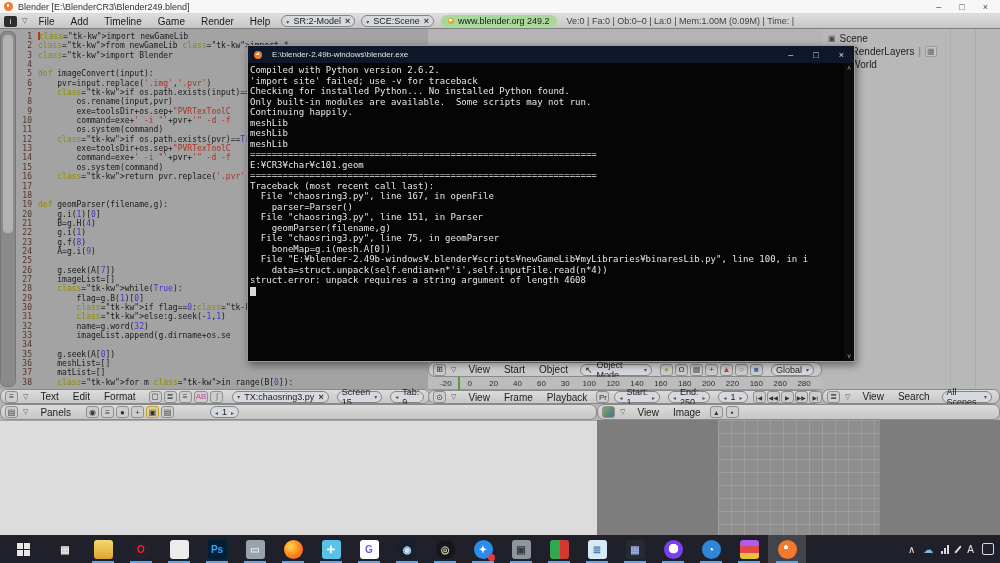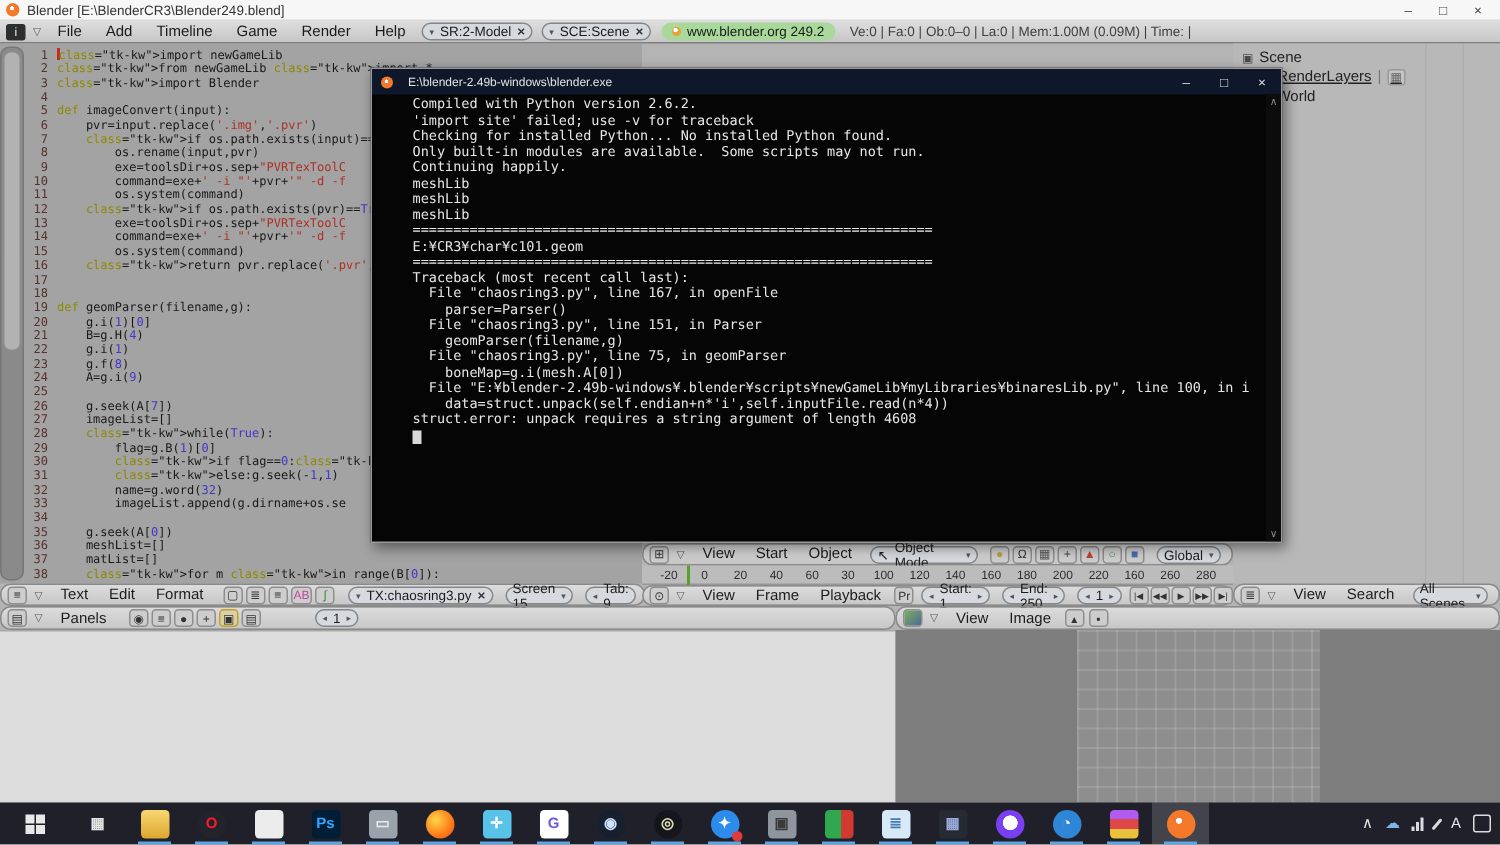--- a/index.html
+++ b/index.html
@@ -69,21 +69,21 @@
   #image-grid { position:absolute; left:121px; top:0; width:162px; height:115px; background-color:#8e8e8e;
     background-image:linear-gradient(rgba(200,200,200,0.25) 1px, transparent 1px), linear-gradient(90deg, rgba(200,200,200,0.25) 1px, transparent 1px);
     background-size:13px 13px;}
 
   
   #console { position:absolute; left:247px; top:45px; width:608px; height:317px; background:#050505; border:1px solid #9a9a9a; box-shadow:2px 3px 8px rgba(0,0,0,0.45); }
   #console-title { height:17px; background:#0f172a; display:flex; align-items:center; padding:0 6px; gap:5px;}
   #console-title .t { font-size:8px; color:#e2e2e2; white-space:nowrap;}
   #console-title .cc { margin-left:auto; display:flex; gap:20px; color:#dcdcdc; font-size:9px; padding-right:4px;}
   #console-body { position:relative; height:298px; overflow:hidden;}
-  #console-lines { position:absolute; left:2px; top:2px; font-family:"DejaVu Sans Mono",monospace; font-size:9px; line-height:10.5px; color:#e6e6e6; white-space:pre;margin-left:25px;}
+  #console-lines { position:absolute; left:2px; top:2px; font-family:"DejaVu Sans Mono",monospace; font-size:9px; line-height:10.5px; color:#e6e6e6; white-space:pre;}
   .block-cursor { display:inline-block; width:6px; height:9px; background:#d8d8d8; margin-top:1px;}
   #console-scroll { position:absolute; right:0; top:0; width:10px; height:100%; background:#0c0c0c; display:flex; flex-direction:column; justify-content:space-between; align-items:center; font-size:7px; color:#8a8a8a; padding:1px 0;}
 
   
   #taskbar { position:absolute; left:0; top:535px; width:1000px; height:28px; background:#20202a; display:flex; align-items:stretch; color:#e6e6e6;}
   #start-btn { width:46px; display:flex; align-items:center; justify-content:center;}
   .winlogo { display:grid; grid-template-columns:6px 6px; grid-template-rows:6px 6px; gap:1px;}
   .winlogo i { background:#e8e8e8; }
   #search-box { width:188px; background:#41414a; border:1px solid #a6a6a6; display:flex; align-items:center; padding:0 6px; gap:6px; position:relative;}
   .mag { width:8px; height:8px; border:1.4px solid #e0e0e0; border-radius:50%; position:relative; flex:0 0 auto;}
@@ -266,21 +266,21 @@
   </div>
 
   <div id="outliner">
     <div class="vline" style="left:128px"></div>
     <div class="vline" style="left:153px"></div>
     <div id="outliner-rows" style="padding:3px 0 0 6px;">
         <div class="orow" style="padding-left: 0px;">
           <span class="oi">▣</span>
           <span>Scene</span>
         </div>
-        <div class="orow" style="padding-left: 12px; text-decoration: underline;">
+        <div class="orow" style="padding-left: 12px;">
           <span class="oi">▤</span>
           <span>RenderLayers</span>
           <span class="osep">|</span>
           <span class="obadge">▦</span>
         </div>
         <div class="orow" style="padding-left: 12px;">
           <span class="oi">◉</span>
           <span>World</span>
         </div>
       </div>

